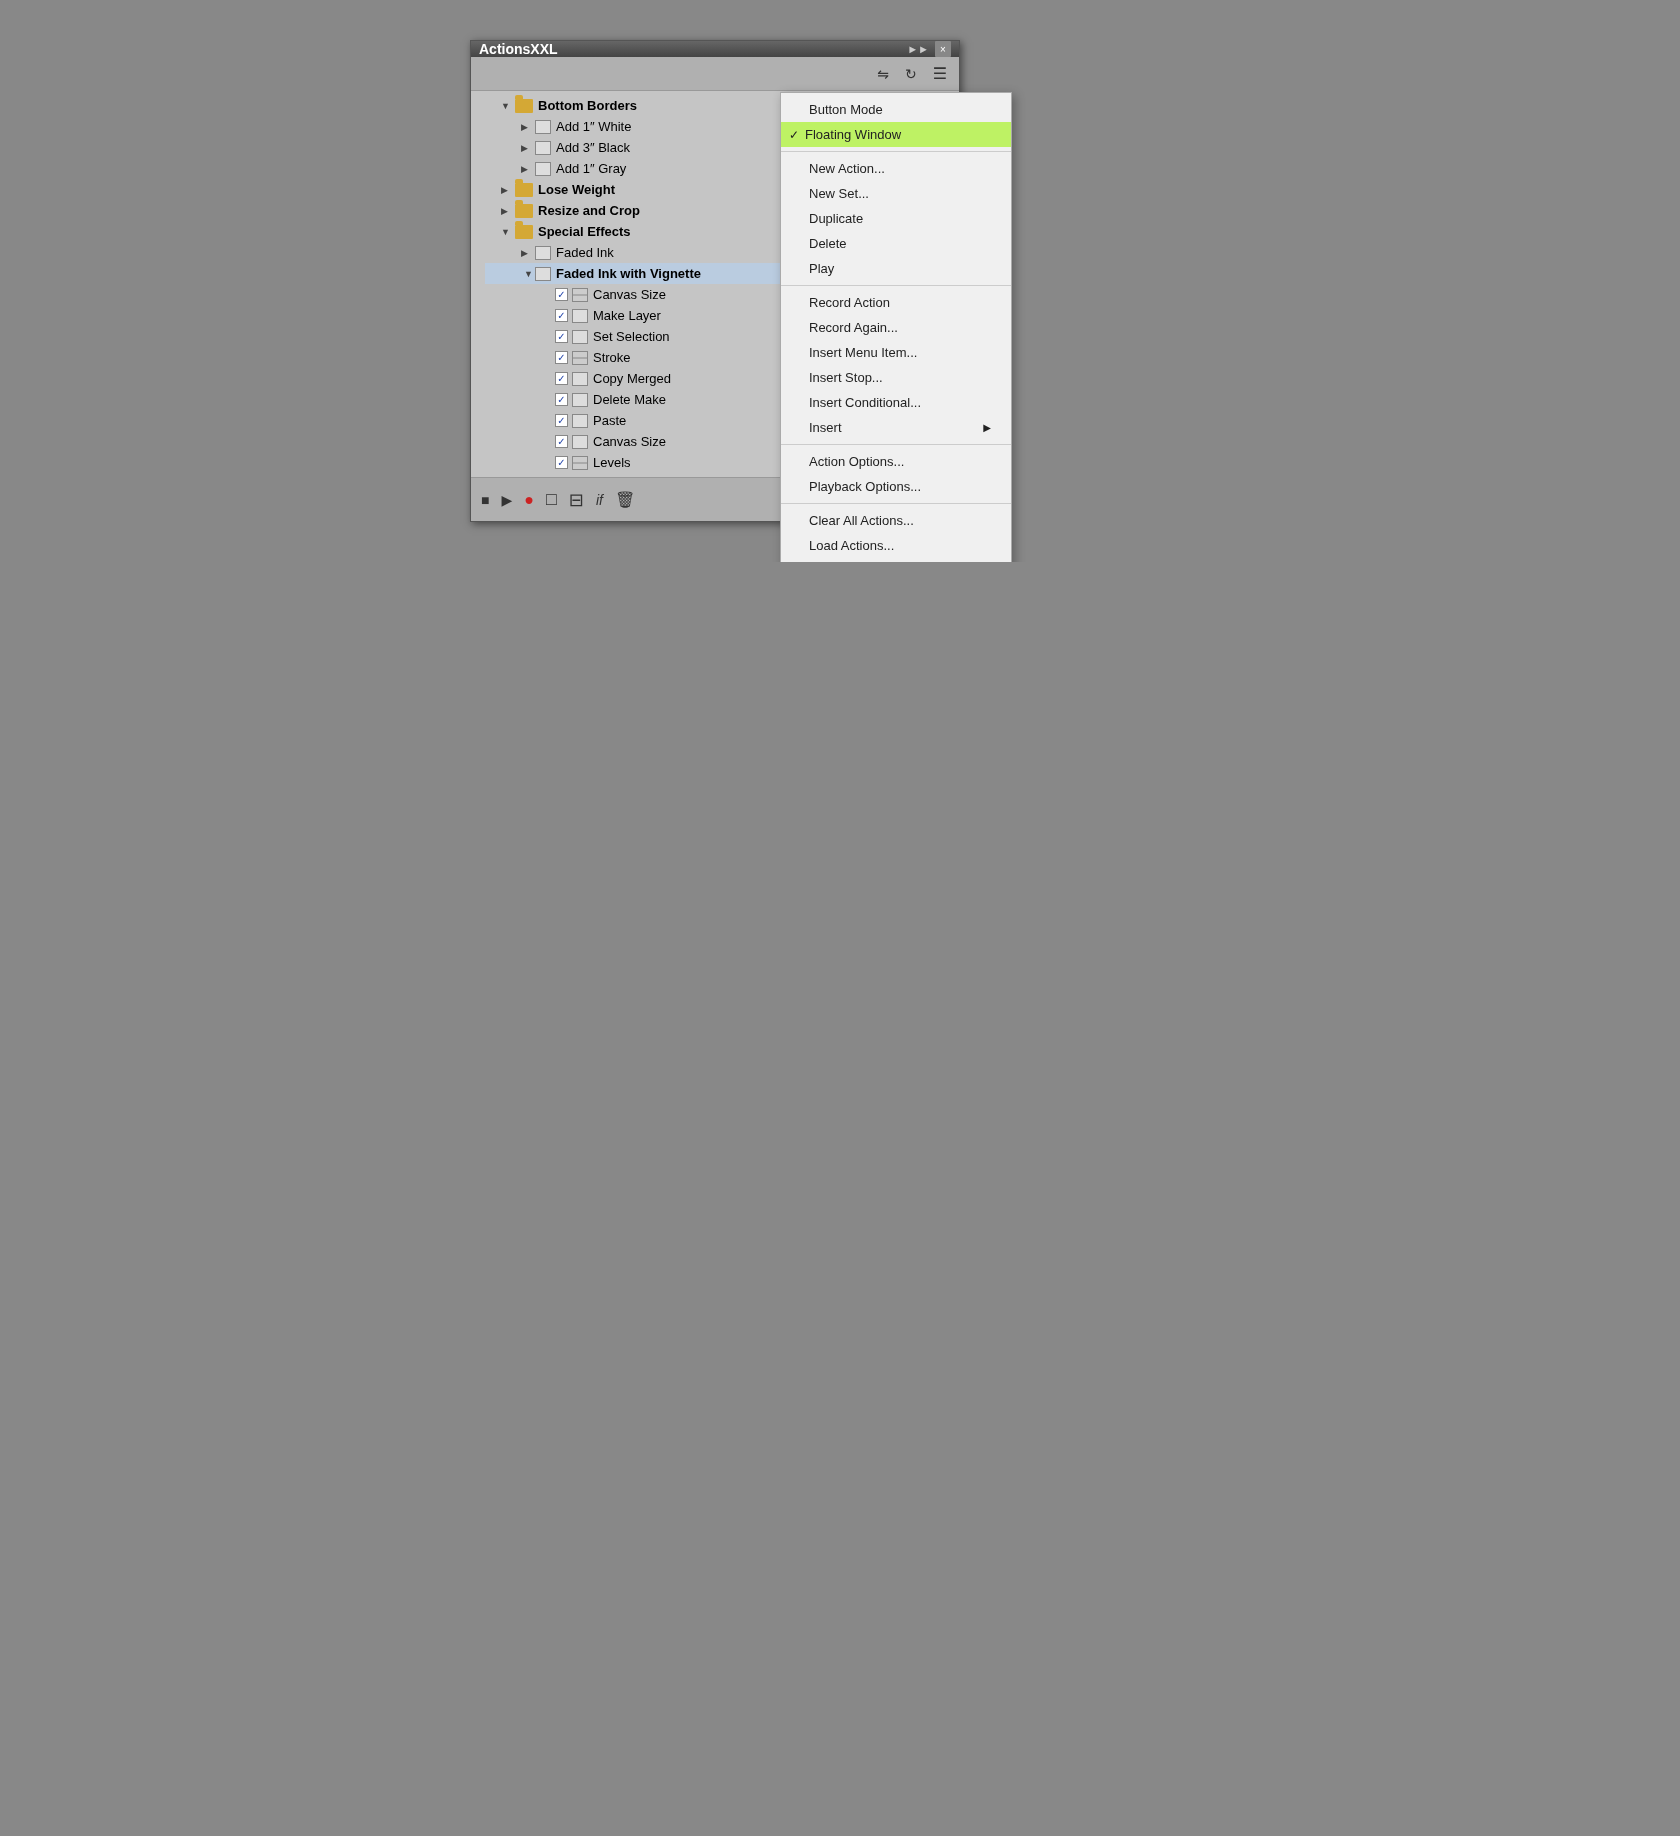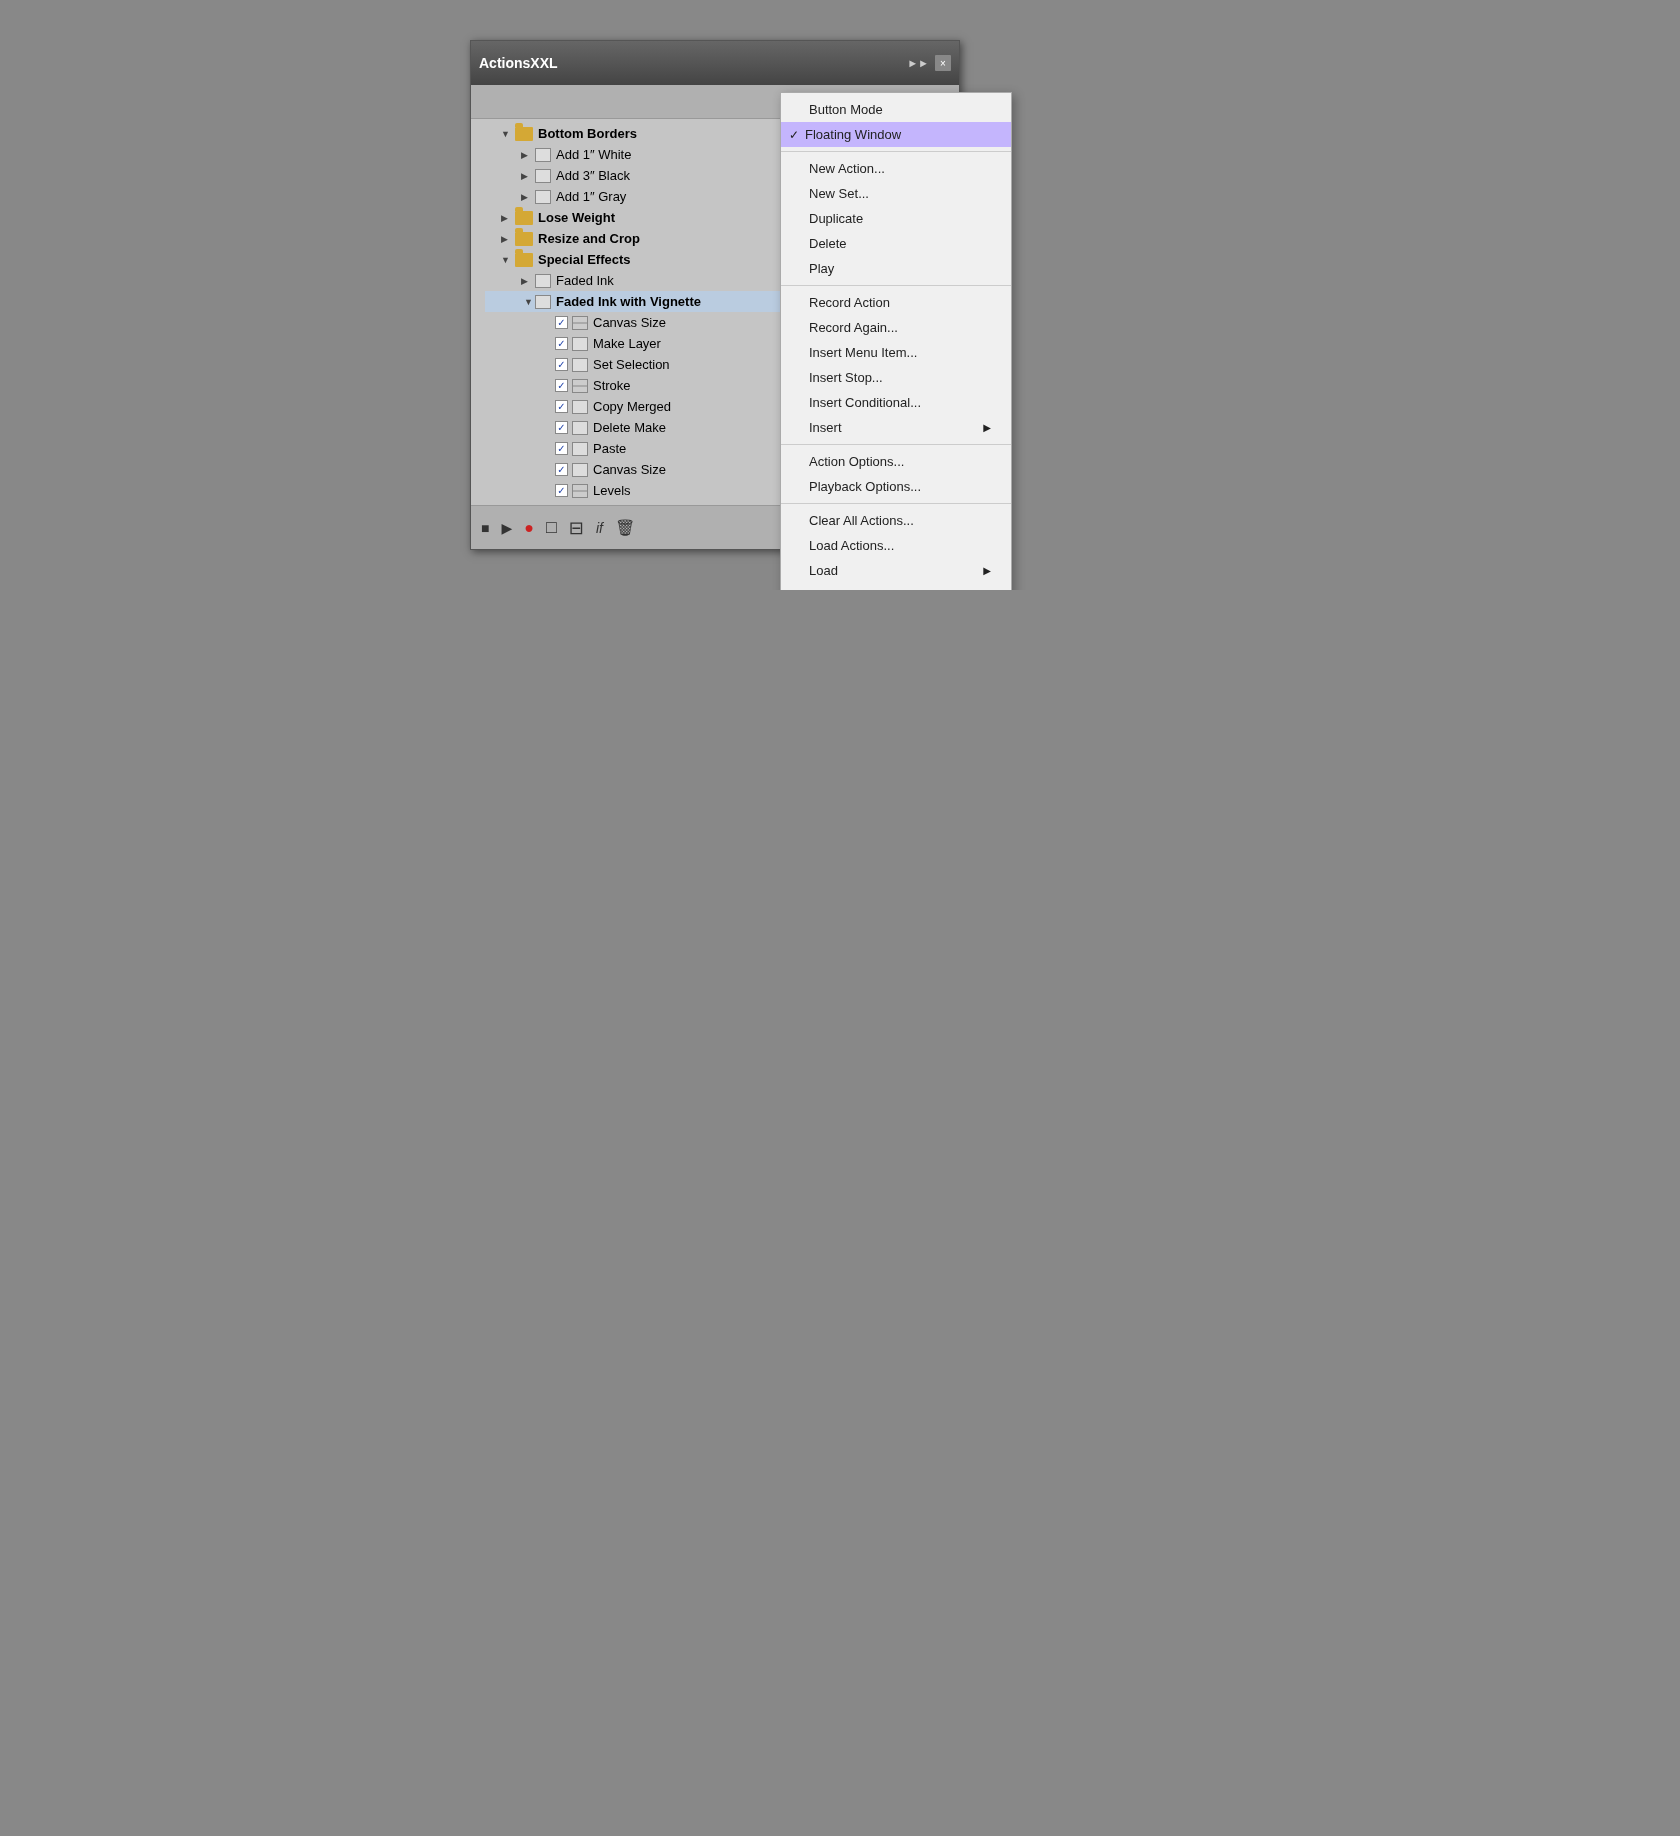--- a/index.html
+++ b/index.html
@@ -28,21 +28,21 @@
       flex-direction: column;
     }
 
     .panel-titlebar {
       background: linear-gradient(to bottom, #666, #444);
       color: #fff;
       display: flex;
       align-items: center;
       justify-content: space-between;
       padding: 5px 8px;
-      height: 44px;
+      height: 16px;
     }
 
     .panel-title {
       font-weight: bold;
       font-size: 14px;
       color: #fff;
     }
 
     .titlebar-controls {
       display: flex;
@@ -223,21 +223,21 @@
       align-items: center;
       padding: 5px 20px 5px 28px;
       cursor: pointer;
       white-space: nowrap;
       color: #222;
       font-size: 13px;
       position: relative;
     }
 
     .menu-item.highlighted {
-      background: #c4b5fd;
+      background: #bef264;
       padding-left: 24px;
     }
 
     .menu-item.checked::before {
       content: '✓';
       position: absolute;
       left: 8px;
       font-size: 12px;
     }
 

